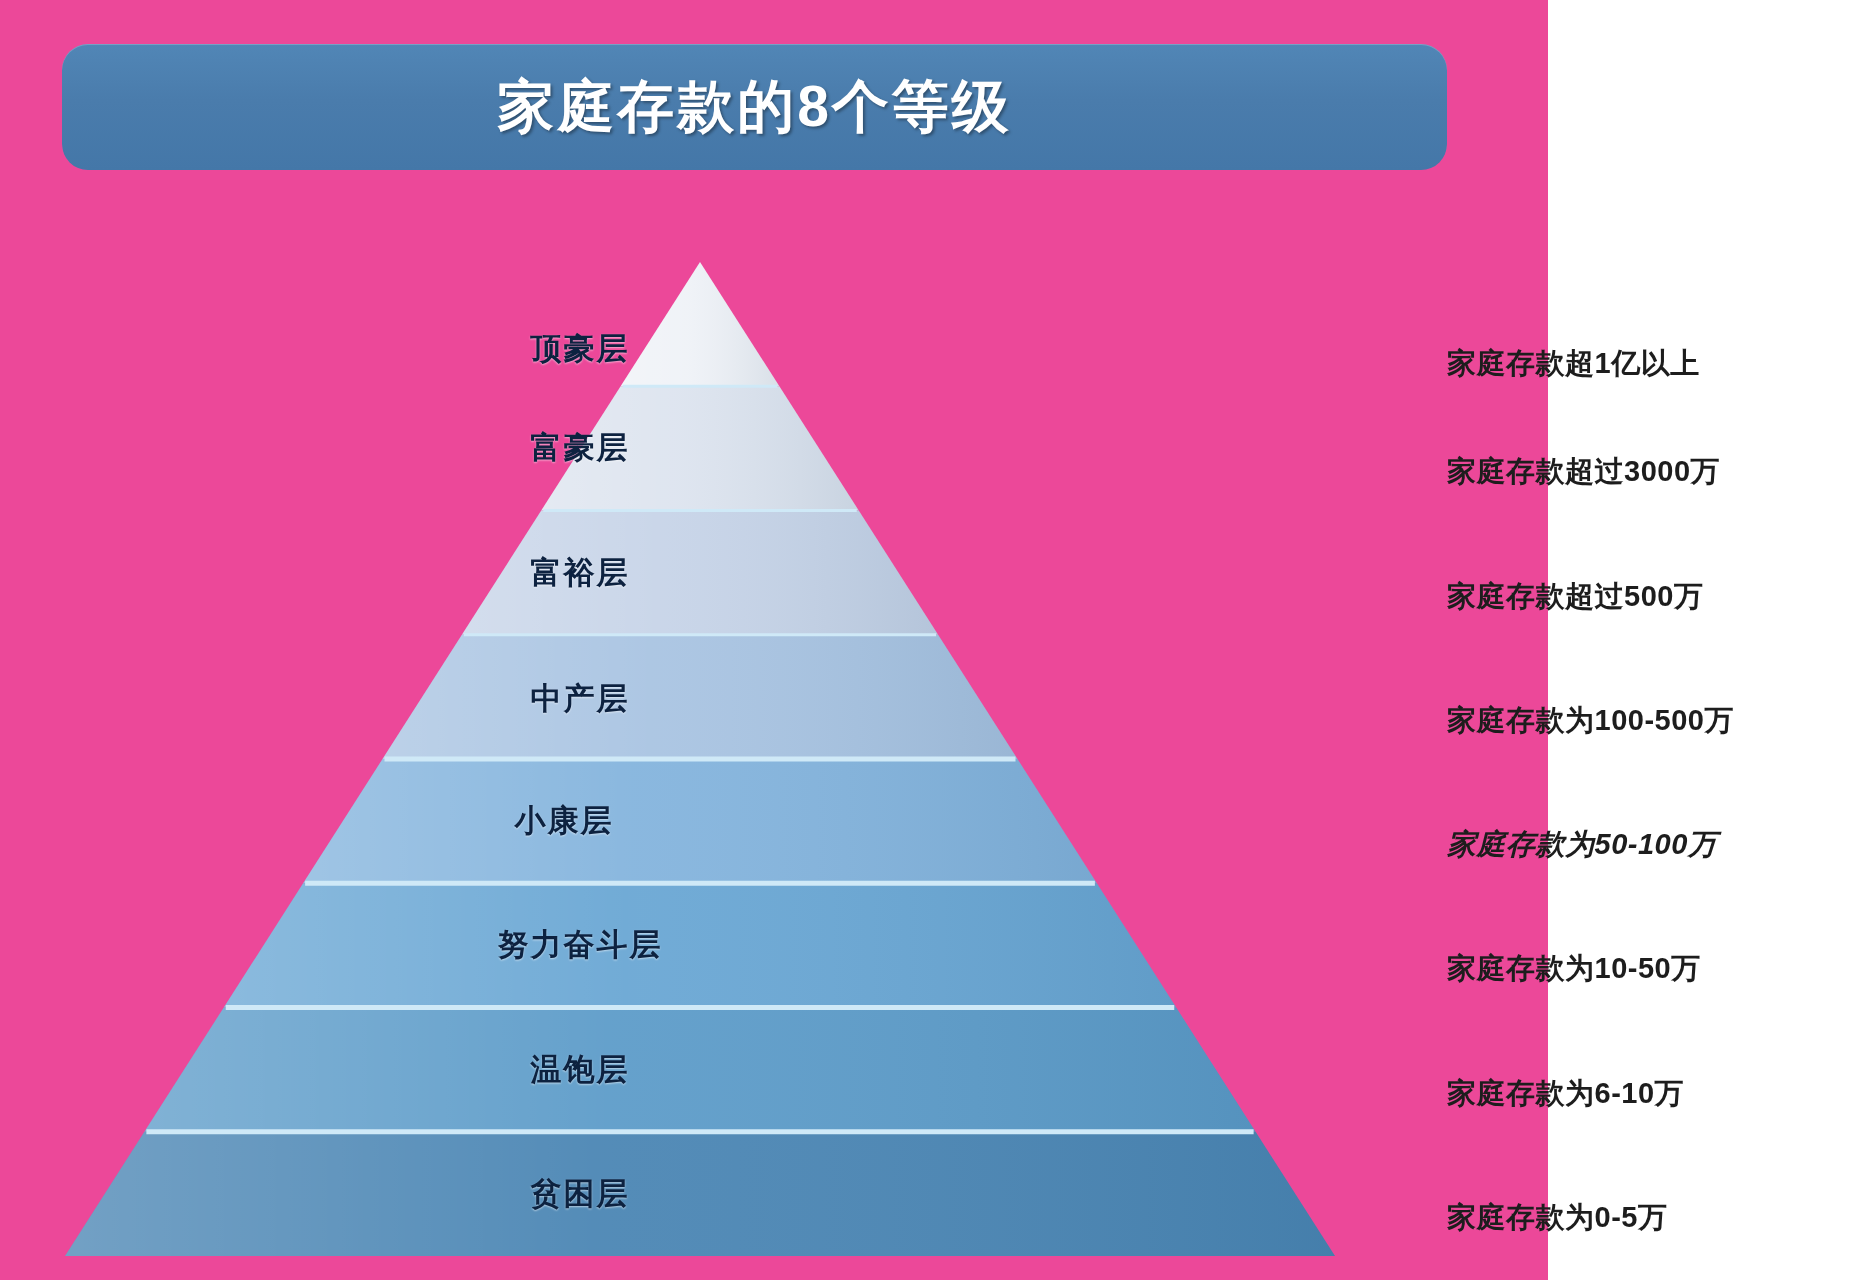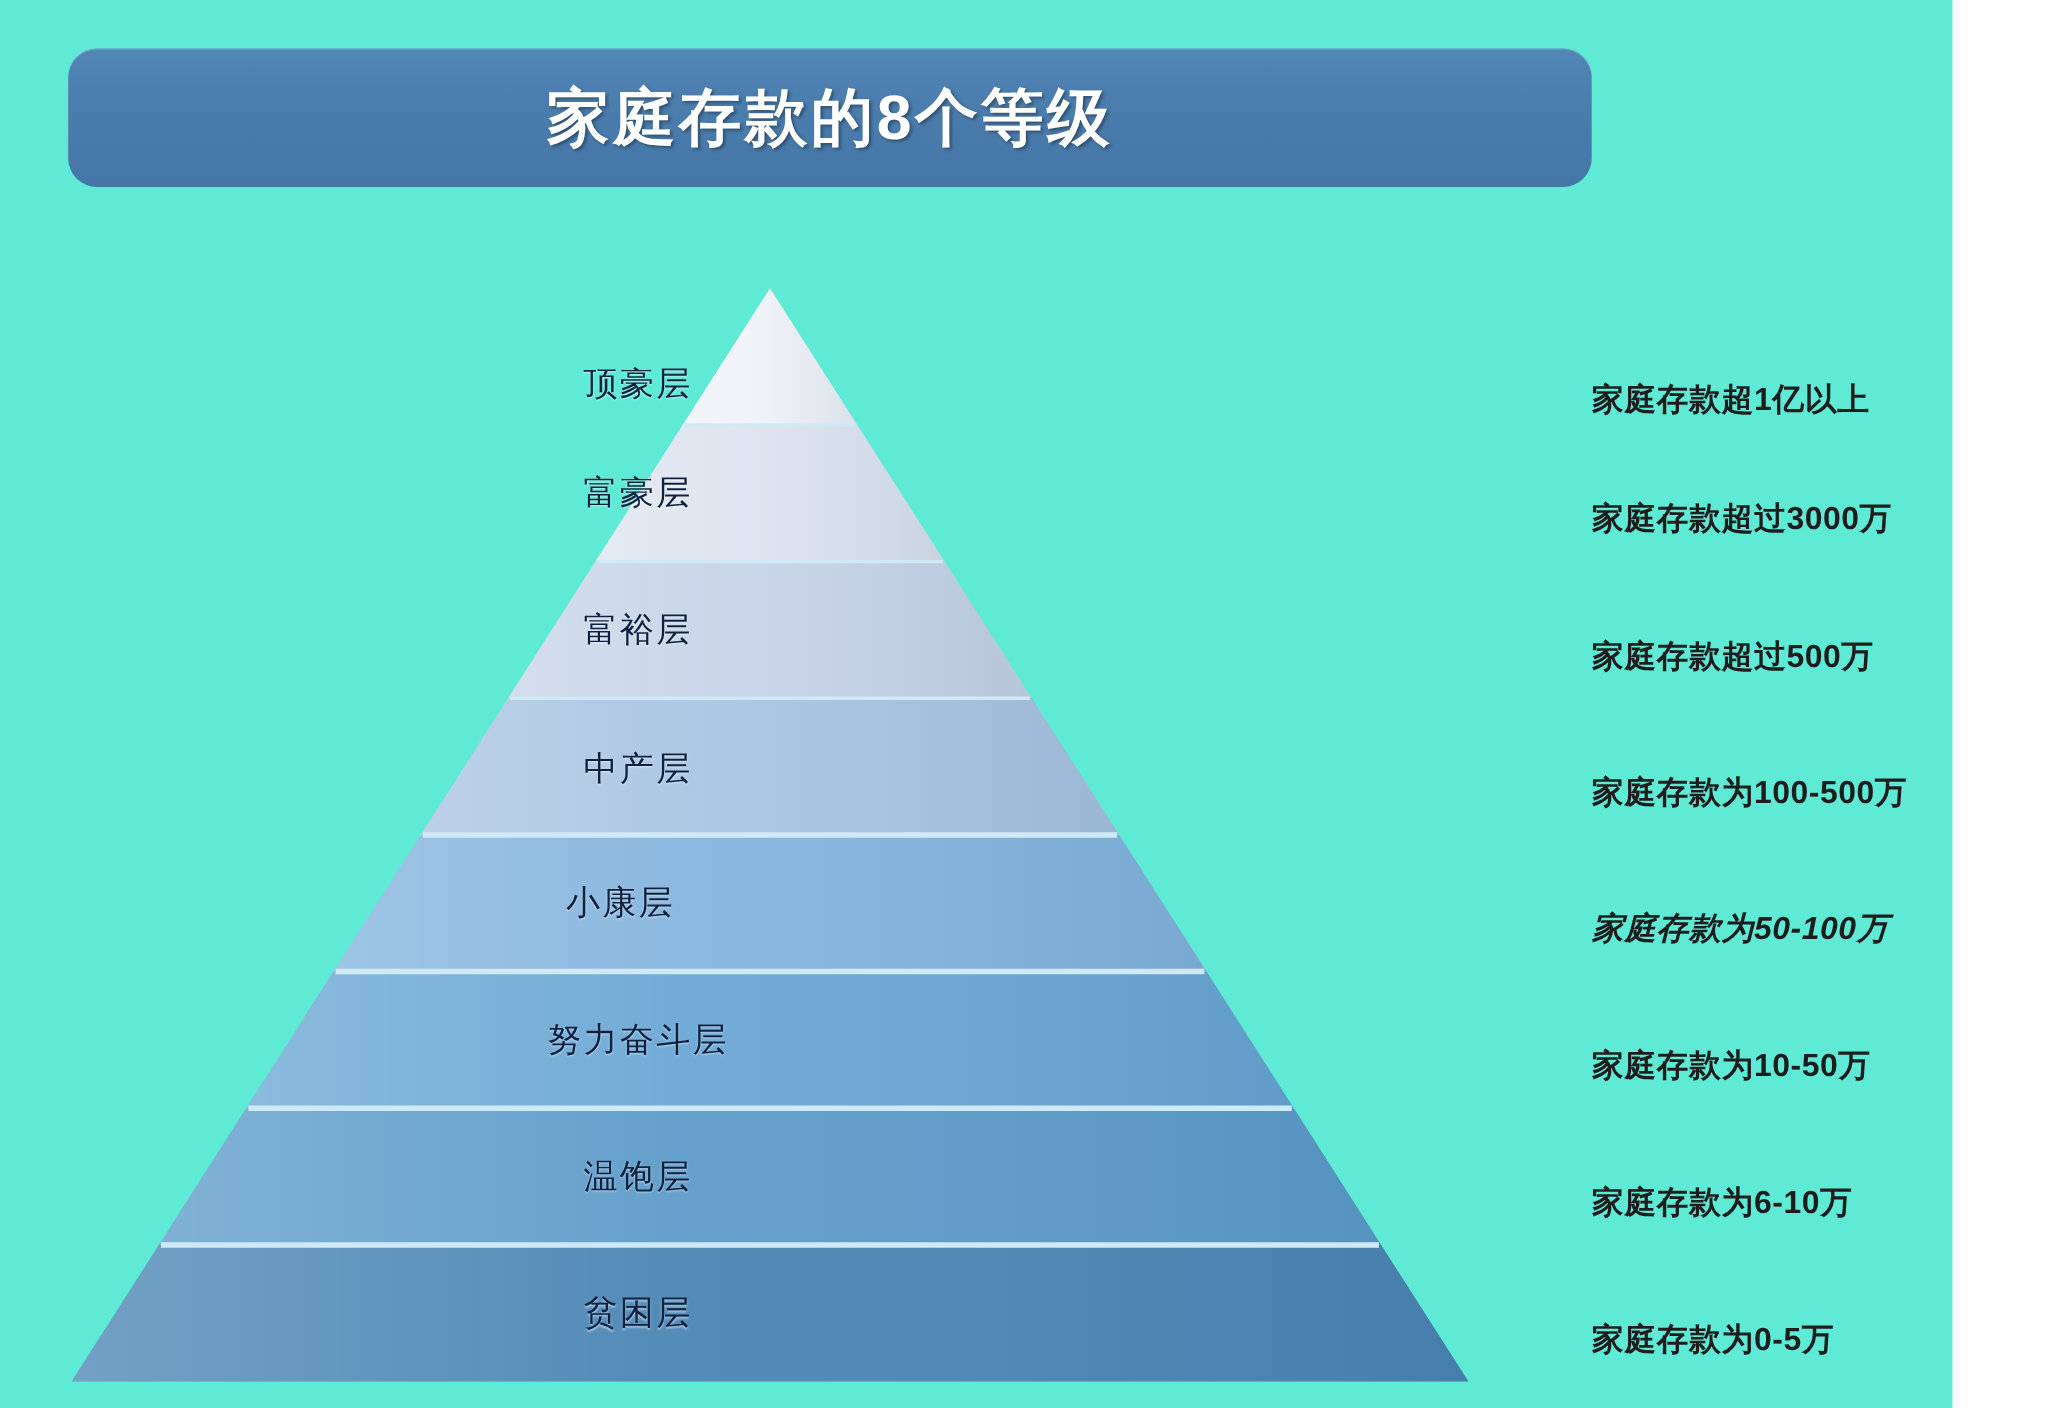--- a/index.html
+++ b/index.html
@@ -11,23 +11,23 @@
     width: 1860px;
     height: 1280px;
     font-family: "Liberation Sans", "DejaVu Sans", sans-serif;
     overflow: hidden;
     position: relative;
   }
 
   #canvas {
     position: absolute;
     left: 0; top: 0;
-    width: 1775px;
+    width: 1548px;
     height: 1280px;
-    background: #5eead4;
+    background: #ec4899;
   }
 
   
   .title-banner {
     position: absolute;
     left: 62px;
     top: 44px;
     width: 1385px;
     height: 126px;
     border-radius: 26px;
@@ -58,21 +58,21 @@
   .pyramid-svg {
     position: absolute;
     left: 0;
     top: 0;
   }
 
   .tier-label {
     position: absolute;
     color: #0d2240;
     font-size: 31px;
-    font-weight: normal;
+    font-weight: bold;
     letter-spacing: 2px;
     white-space: nowrap;
     transform: translate(-50%, -50%);
     text-shadow: 0 1px 2px rgba(255,255,255,0.55);
     user-select: none;
   }
 
   
   .annotations {
     position: absolute;

